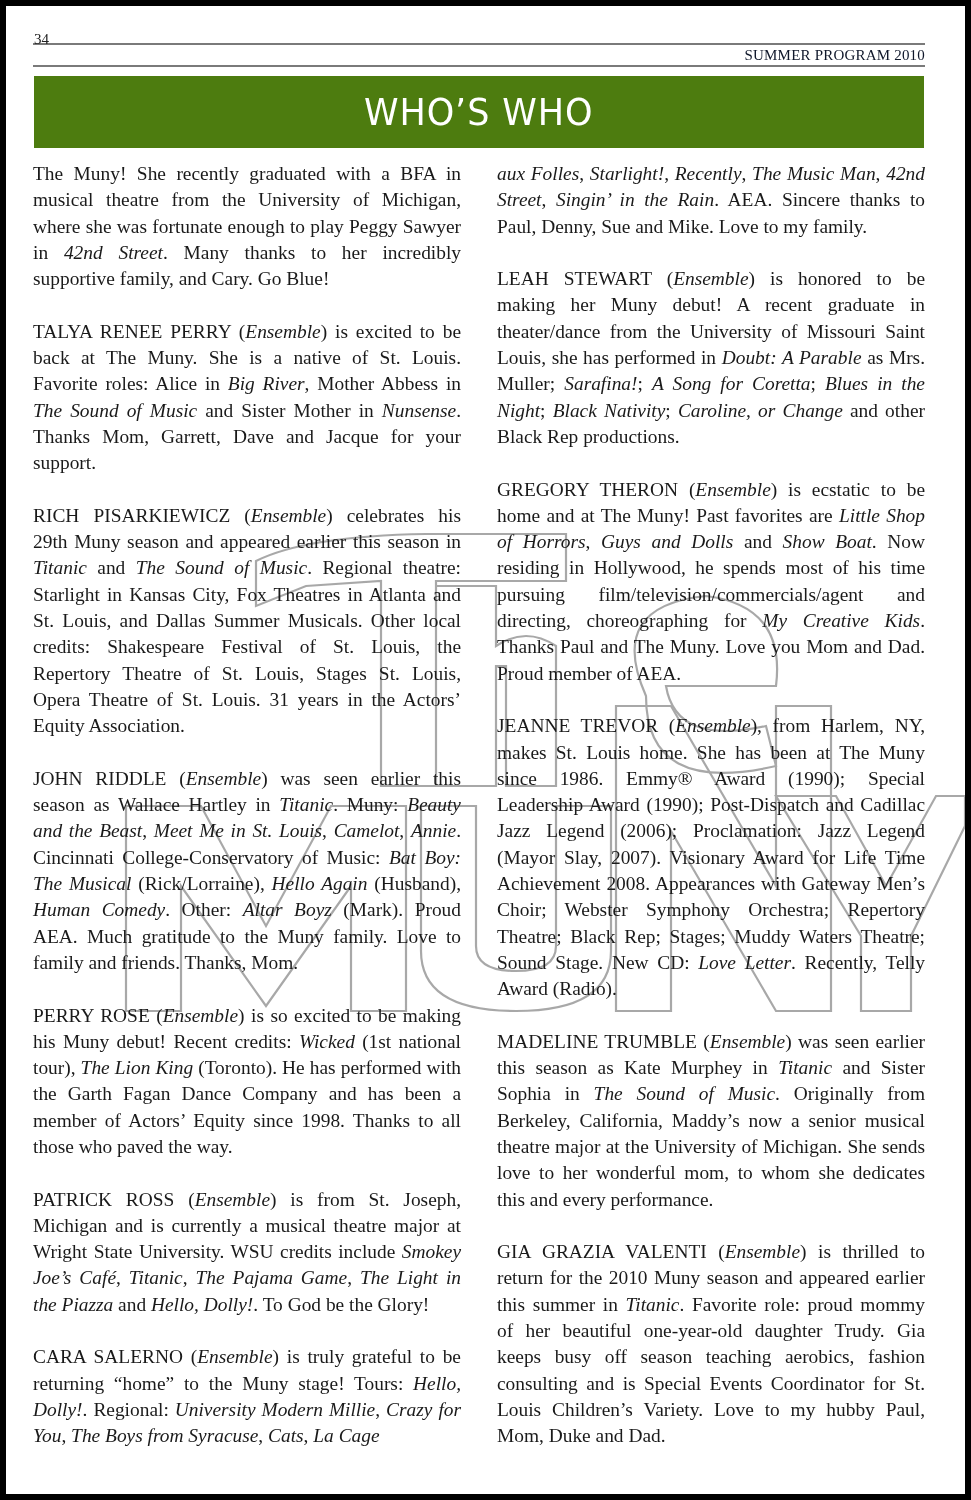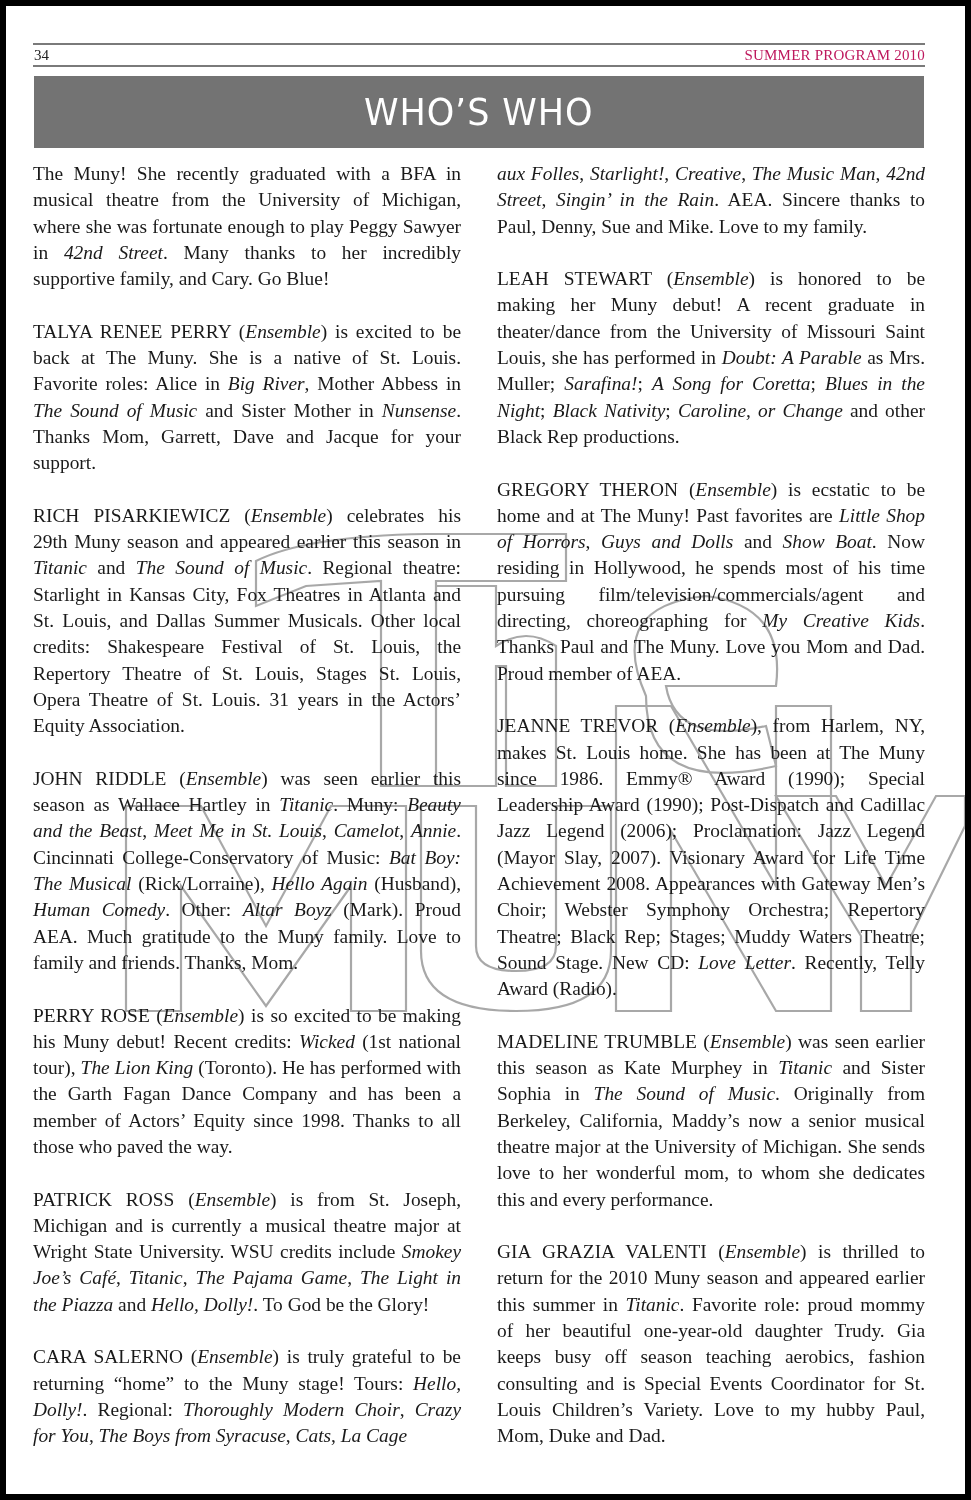--- a/index.html
+++ b/index.html
@@ -17,34 +17,34 @@
       overflow: hidden;
     }
     .header-rule {
       position: absolute;
       left: 27px; width: 892px;
       height: 2px; background: #7a7a7a;
     }
     .header-rule.top { top: 37px; }
     .header-rule.bottom { top: 59px; }
     .page-number {
-      position: absolute; left: 28px; top: 41px;
+      position: absolute; left: 28px; top: 25px;
       font-family: "Liberation Serif", serif;
       font-size: 15px; color: #222;
     }
     .running-title {
       position: absolute; right: 40px; top: 41px;
       font-family: "Liberation Serif", serif;
-      font-size: 15px; color: #be185d; letter-spacing: 0.2px;
+      font-size: 15px; color: #0f172a; letter-spacing: 0.2px;
     }
     .banner {
       position: absolute;
       left: 28px; top: 70px;
       width: 890px; height: 72px;
-      background: #737373;
+      background: #4d7c0f;
       display: flex; align-items: center; justify-content: center;
     }
     .banner-title {
       font-family: "DejaVu Sans", sans-serif;
       color: #fff; font-size: 38px; letter-spacing: 1px;
       font-weight: normal;
       transform: scaleX(0.92);
     }
     .watermark {
       position: absolute;
@@ -107,25 +107,25 @@
 
   <div class="columns">
     <div class="col">
       <p class="bio"><span>The Muny! She recently graduated with a BFA in musical theatre from the University of Michigan, where she was fortunate enough to play Peggy Sawyer in </span><i>42nd Street</i><span>. Many thanks to her incredibly supportive family, and Cary. Go Blue!</span></p>
       <div>
           <p class="bio"><span class="name">TALYA RENEE PERRY</span> (<i>Ensemble</i>)<span> is excited to be back at The Muny. She is a native of St. Louis. Favorite roles: Alice in </span><i>Big River</i><span>, Mother Abbess in </span><i>The Sound of Music</i><span> and Sister Mother in </span><i>Nunsense</i><span>. Thanks Mom, Garrett, Dave and Jacque for your support.</span></p>
           <p class="bio"><span class="name">RICH PISARKIEWICZ</span> (<i>Ensemble</i>)<span> celebrates his 29th Muny season and appeared earlier this season in </span><i>Titanic</i><span> and </span><i>The Sound of Music</i><span>. Regional theatre: Starlight in Kansas City, Fox Theatres in Atlanta and St. Louis, and Dallas Summer Musicals. Other local credits: Shakespeare Festival of St. Louis, the Repertory Theatre of St. Louis, Stages St. Louis, Opera Theatre of St. Louis. 31 years in the Actors’ Equity Association.</span></p>
           <p class="bio"><span class="name">JOHN RIDDLE</span> (<i>Ensemble</i>)<span> was seen earlier this season as Wallace Hartley in </span><i>Titanic</i><span>. Muny: </span><i>Beauty and the Beast</i><span>, </span><i>Meet Me in St. Louis</i><span>, </span><i>Camelot</i><span>, </span><i>Annie</i><span>. Cincinnati College-Conservatory of Music: </span><i>Bat Boy: The Musical</i><span> (Rick/Lorraine), </span><i>Hello Again</i><span> (Husband), </span><i>Human Comedy</i><span>. Other: </span><i>Altar Boyz</i><span> (Mark). Proud AEA. Much gratitude to the Muny family. Love to family and friends. Thanks, Mom.</span></p>
           <p class="bio"><span class="name">PERRY ROSE</span> (<i>Ensemble</i>)<span> is so excited to be making his Muny debut! Recent credits: </span><i>Wicked</i><span> (1st national tour), </span><i>The Lion King</i><span> (Toronto). He has performed with the Garth Fagan Dance Company and has been a member of Actors’ Equity since 1998. Thanks to all those who paved the way.</span></p>
           <p class="bio"><span class="name">PATRICK ROSS</span> (<i>Ensemble</i>)<span> is from St. Joseph, Michigan and is currently a musical theatre major at Wright State University. WSU credits include </span><i>Smokey Joe’s Café</i><span>, </span><i>Titanic</i><span>, </span><i>The Pajama Game</i><span>, </span><i>The Light in the Piazza</i><span> and </span><i>Hello, Dolly!</i><span>. To God be the Glory!</span></p>
-          <p class="bio"><span class="name">CARA SALERNO</span> (<i>Ensemble</i>)<span> is truly grateful to be returning “home” to the Muny stage! Tours: </span><i>Hello, Dolly!</i><span>. Regional: </span><i>Thoroughly Modern Choir</i><span>, </span><i>Crazy for You</i><span>, </span><i>The Boys from Syracuse</i><span>, </span><i>Cats</i><span>, </span><i>La Cage</i></p>
+          <p class="bio"><span class="name">CARA SALERNO</span> (<i>Ensemble</i>)<span> is truly grateful to be returning “home” to the Muny stage! Tours: </span><i>Hello, Dolly!</i><span>. Regional: </span><i>University Modern Millie</i><span>, </span><i>Crazy for You</i><span>, </span><i>The Boys from Syracuse</i><span>, </span><i>Cats</i><span>, </span><i>La Cage</i></p>
         </div>
     </div>
     <div class="col">
-      <p class="bio"><i>aux Folles</i><span>, </span><i>Starlight!</i><span>, </span><i>Creative</i><span>, </span><i>The Music Man</i><span>, </span><i>42nd Street</i><span>, </span><i>Singin’ in the Rain</i><span>. AEA. Sincere thanks to Paul, Denny, Sue and Mike. Love to my family.</span></p>
+      <p class="bio"><i>aux Folles</i><span>, </span><i>Starlight!</i><span>, </span><i>Recently</i><span>, </span><i>The Music Man</i><span>, </span><i>42nd Street</i><span>, </span><i>Singin’ in the Rain</i><span>. AEA. Sincere thanks to Paul, Denny, Sue and Mike. Love to my family.</span></p>
       <div>
           <p class="bio"><span class="name">LEAH STEWART</span> (<i>Ensemble</i>)<span> is honored to be making her Muny debut! A recent graduate in theater/dance from the University of Missouri Saint Louis, she has performed in </span><i>Doubt: A Parable</i><span> as Mrs. Muller; </span><i>Sarafina!</i><span>; </span><i>A Song for Coretta</i><span>; </span><i>Blues in the Night</i><span>; </span><i>Black Nativity</i><span>; </span><i>Caroline, or Change</i><span> and other Black Rep productions.</span></p>
           <p class="bio"><span class="name">GREGORY THERON</span> (<i>Ensemble</i>)<span> is ecstatic to be home and at The Muny! Past favorites are </span><i>Little Shop of Horrors</i><span>, </span><i>Guys and Dolls</i><span> and </span><i>Show Boat</i><span>. Now residing in Hollywood, he spends most of his time pursuing film/television/commercials/agent and directing, choreographing for </span><i>My Creative Kids</i><span>. Thanks Paul and The Muny. Love you Mom and Dad. Proud member of AEA.</span></p>
           <p class="bio"><span class="name">JEANNE TREVOR</span> (<i>Ensemble</i>)<span>, from Harlem, NY, makes St. Louis home. She has been at The Muny since 1986. Emmy® Award (1990); Special Leadership Award (1990); Post-Dispatch and Cadillac Jazz Legend (2006); Proclamation: Jazz Legend (Mayor Slay, 2007). Visionary Award for Life Time Achievement 2008. Appearances with Gateway Men’s Choir; Webster Symphony Orchestra; Repertory Theatre; Black Rep; Stages; Muddy Waters Theatre; Sound Stage. New CD: </span><i>Love Letter</i><span>. Recently, Telly Award (Radio).</span></p>
           <p class="bio"><span class="name">MADELINE TRUMBLE</span> (<i>Ensemble</i>)<span> was seen earlier this season as Kate Murphey in </span><i>Titanic</i><span> and Sister Sophia in </span><i>The Sound of Music</i><span>. Originally from Berkeley, California, Maddy’s now a senior musical theatre major at the University of Michigan. She sends love to her wonderful mom, to whom she dedicates this and every performance.</span></p>
           <p class="bio"><span class="name">GIA GRAZIA VALENTI</span> (<i>Ensemble</i>)<span> is thrilled to return for the 2010 Muny season and appeared earlier this summer in </span><i>Titanic</i><span>. Favorite role: proud mommy of her beautiful one-year-old daughter Trudy. Gia keeps busy off season teaching aerobics, fashion consulting and is Special Events Coordinator for St. Louis Children’s Variety. Love to my hubby Paul, Mom, Duke and Dad.</span></p>
         </div>
     </div>
   </div>
 </div>

